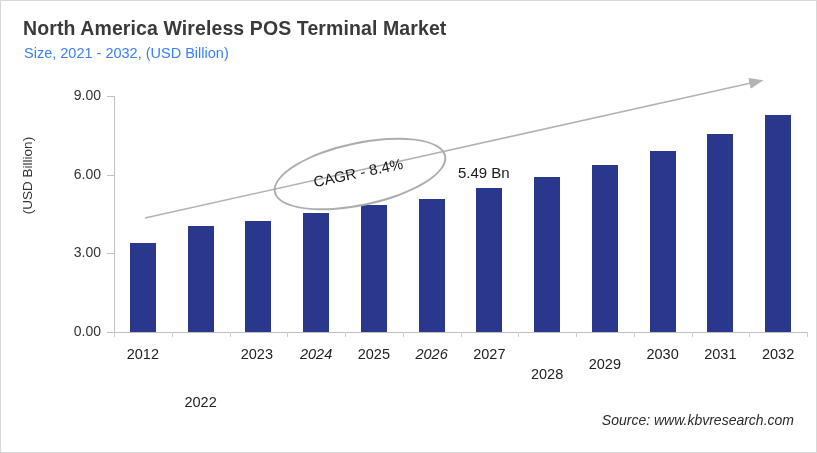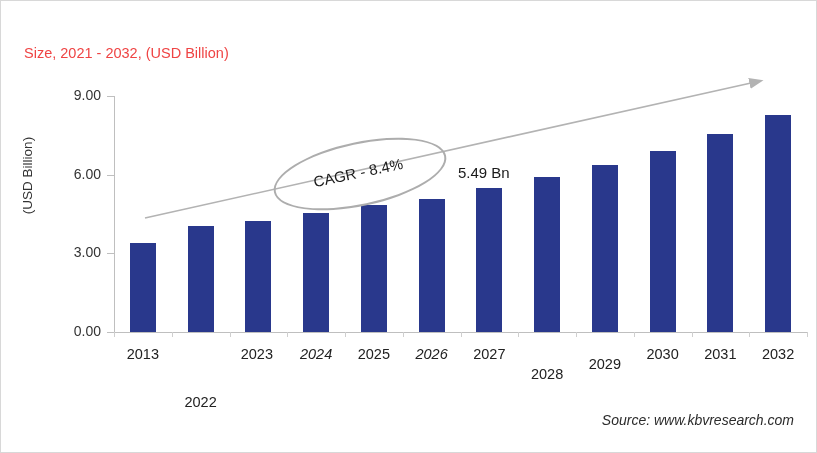--- a/index.html
+++ b/index.html
@@ -29,21 +29,21 @@
     color: #3a3a3a;
     letter-spacing: 0.1px;
     white-space: nowrap;
   }
   #chart-subtitle {
     position: absolute;
     left: 23px;
     top: 44px;
     font-size: 14.5px;
     font-weight: normal;
-    color: #ef4444;
+    color: #3b82f6;
     white-space: nowrap;
   }
   
   #plot-area {
     position: absolute;
     left: 113px;
     top: 95px;
     width: 693px;
     height: 236px;
   }
@@ -177,20 +177,21 @@
     font-style: italic;
     color: #2b2b2b;
     white-space: nowrap;
   }
 </style>
 </head>
 <body>
 
 <div id="chart-card">
 
+  <div id="chart-title">North America Wireless POS Terminal Market</div>
   <div id="chart-subtitle">Size, 2021 - 2032, (USD Billion)</div>
 
   <div id="y-axis-title">(USD Billion)</div>
 
   <div class="axis-line-y"></div>
   <div class="axis-line-x"></div>
 
   <div id="y-axis-labels">
       <div class="y-tick-label" style="top: 331px;">0.00</div>
       <div class="y-tick-label" style="top: 252.333px;">3.00</div>
@@ -237,21 +238,21 @@
       </div>
       <div class="bar-slot" style="left: 577.5px; width: 57.75px;">
         <div class="bar" title="2031: 7.57" style="height: 198.502px; background: rgb(41, 56, 140);"></div>
       </div>
       <div class="bar-slot" style="left: 635.25px; width: 57.75px;">
         <div class="bar" title="2032: 8.26" style="height: 216.596px; background: rgb(41, 56, 140);"></div>
       </div>
     </div>
 
   <div id="x-axis-labels">
-      <div class="x-tick-label" style="left: 113px; width: 57.75px;">2013</div>
+      <div class="x-tick-label" style="left: 113px; width: 57.75px;">2012</div>
       <div class="x-tick-mark" style="left: 113px;"></div>
       <div class="x-tick-label" style="left: 170.75px; width: 57.75px; margin-top: 48px;">2022</div>
       <div class="x-tick-mark" style="left: 170.75px;"></div>
       <div class="x-tick-label" style="left: 227px; width: 57.75px;">2023</div>
       <div class="x-tick-mark" style="left: 228.5px;"></div>
       <div class="x-tick-label" style="left: 286.25px; width: 57.75px; font-style: italic;">2024</div>
       <div class="x-tick-mark" style="left: 286.25px;"></div>
       <div class="x-tick-label" style="left: 344px; width: 57.75px;">2025</div>
       <div class="x-tick-mark" style="left: 344px;"></div>
       <div class="x-tick-label" style="left: 401.75px; width: 57.75px; font-style: italic;">2026</div>

